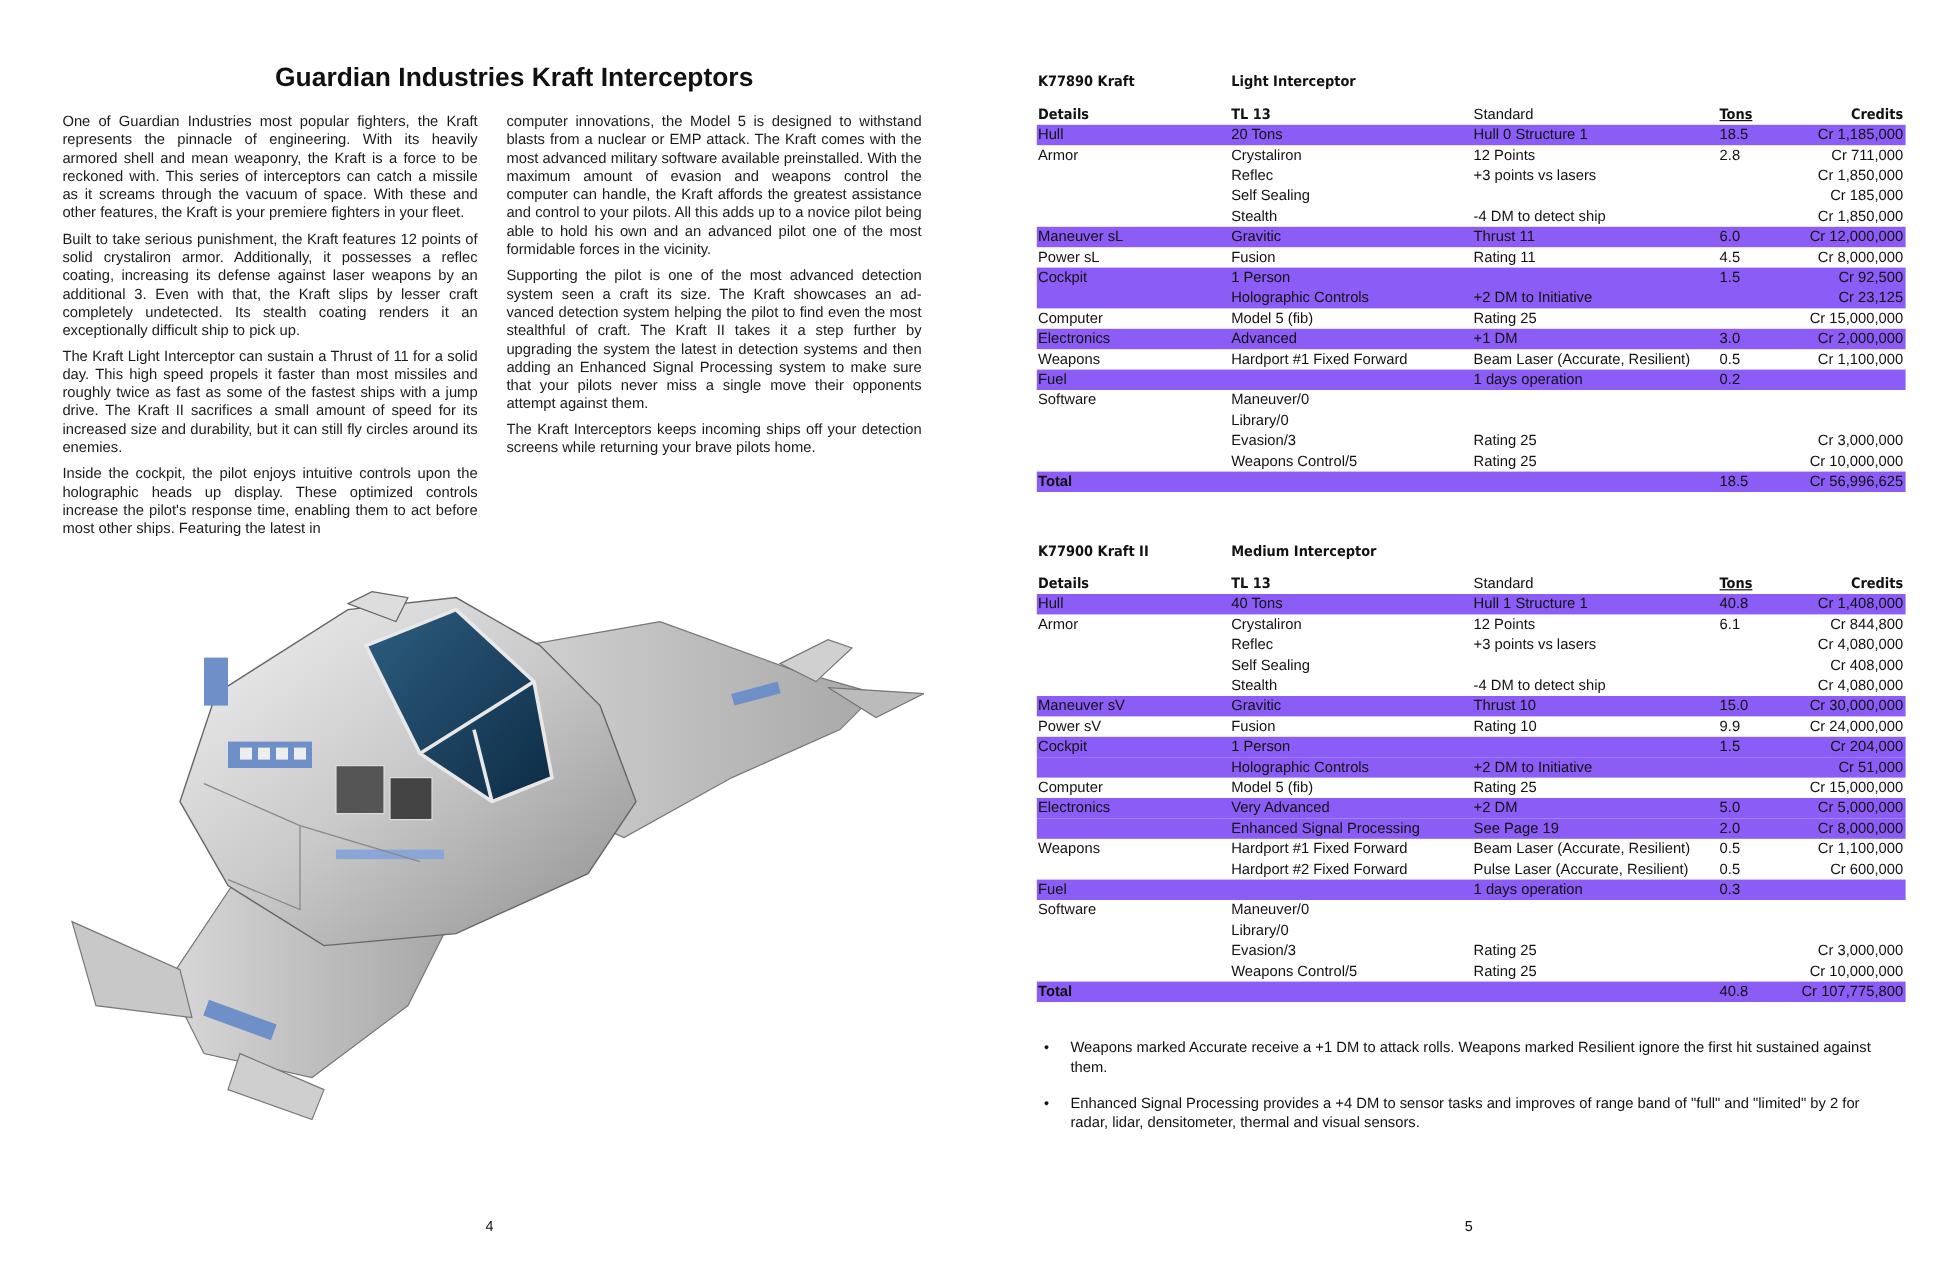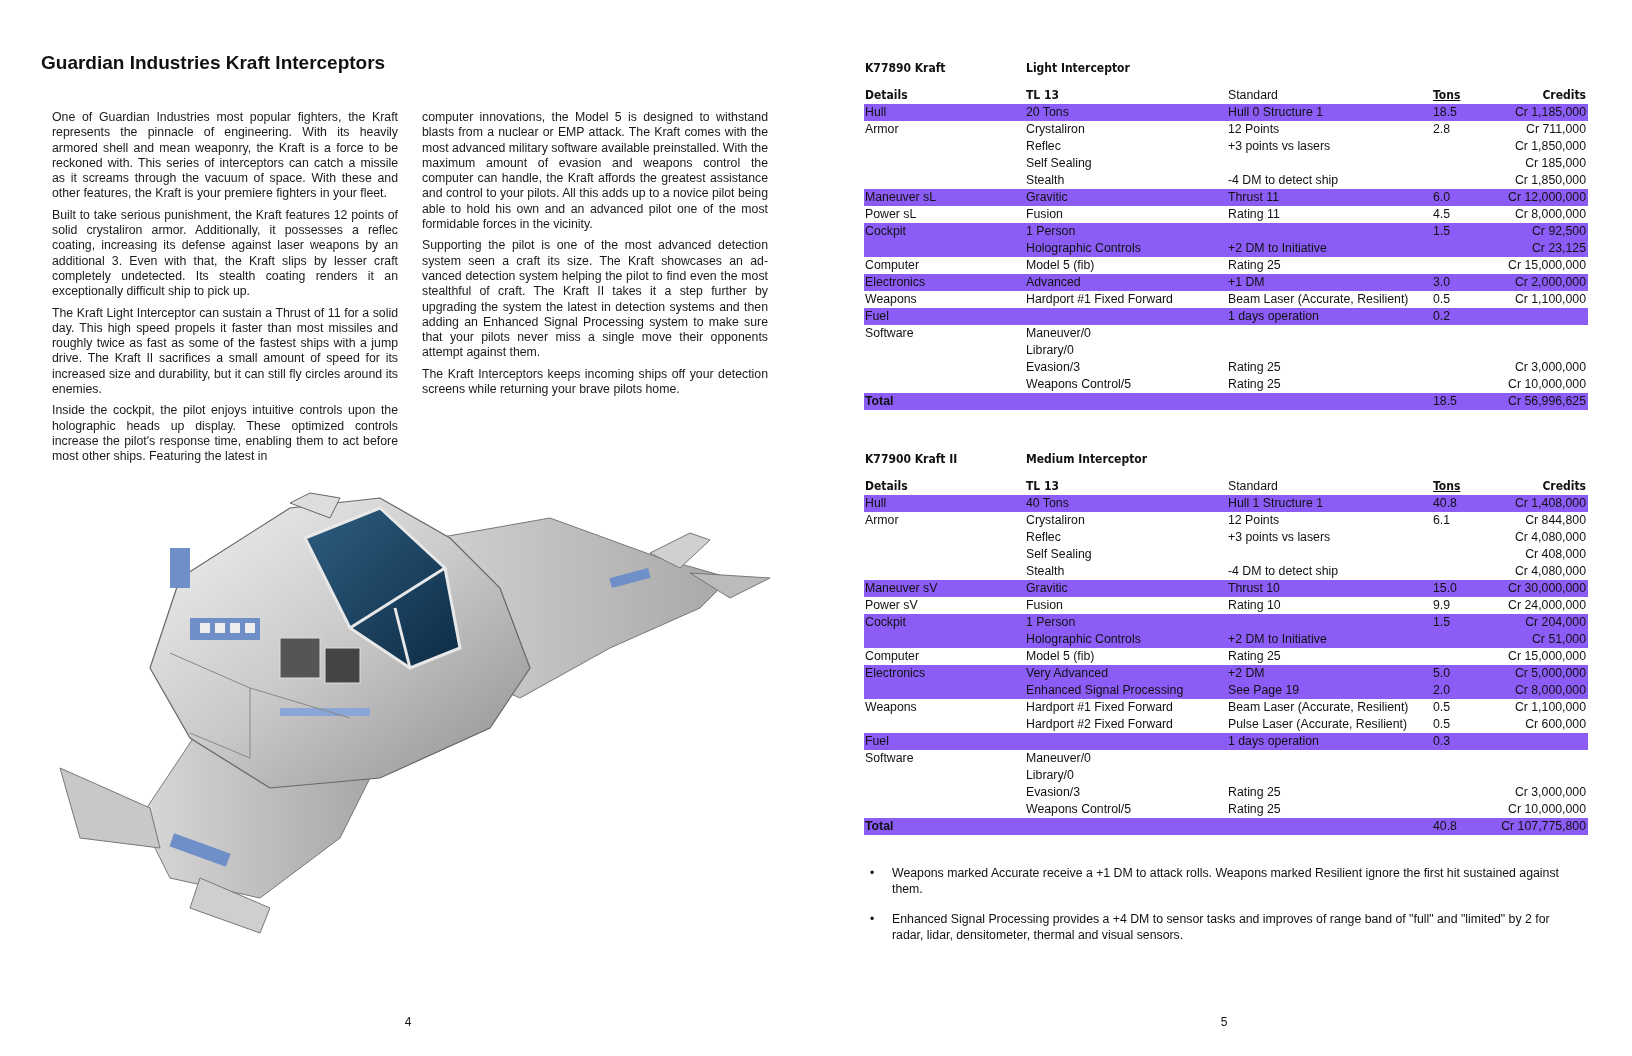--- a/index.html
+++ b/index.html
@@ -5,24 +5,24 @@
   * { box-sizing: border-box; margin: 0; padding: 0; }
   html, body { width: 1632px; height: 1056px; background: #ffffff; overflow: hidden; }
   body { position: relative; font-family: "Liberation Sans", sans-serif; color: #111; }
 
   .page { position: absolute; top: 0; height: 1056px; background: #fff; }
   .page-left { left: 0; width: 816px; }
   .page-right { left: 816px; width: 816px; }
 
   .title {
     position: absolute; left: 0; width: 816px; top: 52px;
-    text-align: left; font-weight: bold; font-size: 19px; letter-spacing: 0px; padding-left: 41px;
+    text-align: center; font-weight: bold; font-size: 22px; letter-spacing: 0px; padding-left: 41px;
   }
   .col {
-    position: absolute; top: 110px; width: 346px;
+    position: absolute; top: 94px; width: 346px;
     font-size: 12.3px; line-height: 15.3px; text-align: justify; color: #1a1a1a;
   }
   .col-1 { left: 52px; }
   .col-2 { left: 422px; }
   .col p { margin-bottom: 6px; }
 
   .ship-figure { position: absolute; left: 50px; top: 478px; width: 720px; height: 460px; }
 
   .page-num { position: absolute; top: 1015px; font-size: 12px; width: 40px; text-align: center; }
   .page-left .page-num { left: 388px; }

